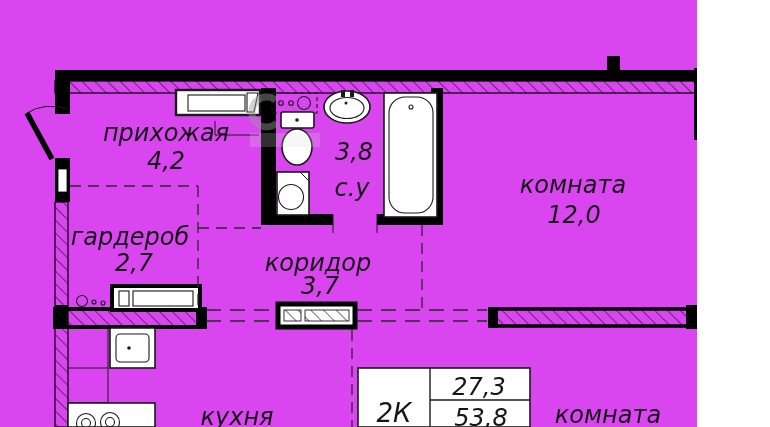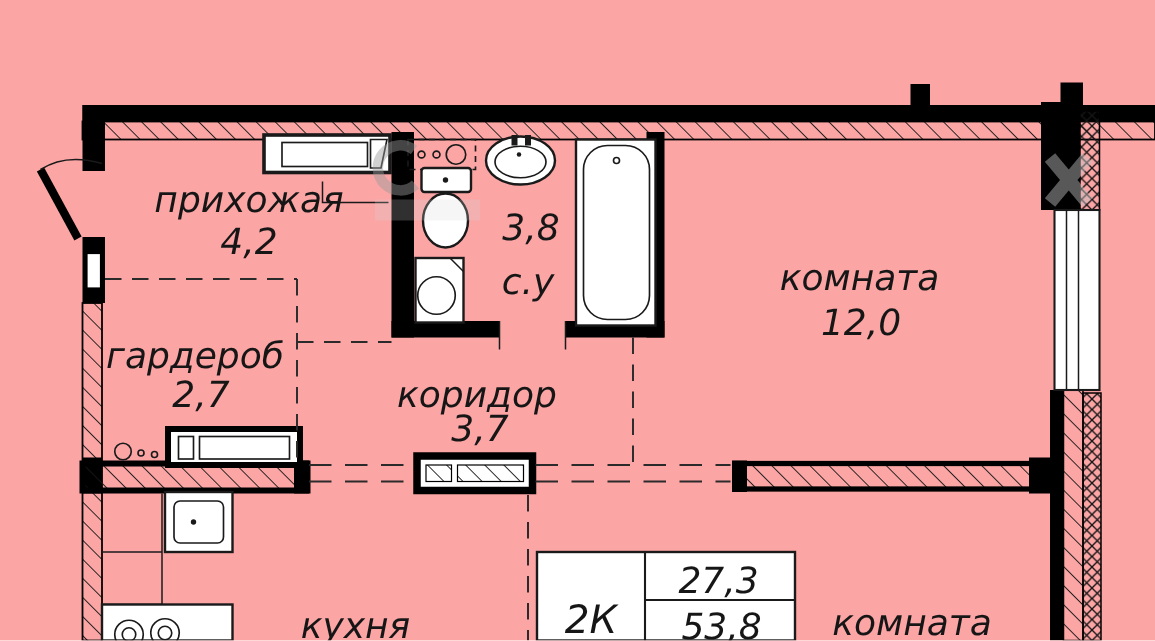--- a/index.html
+++ b/index.html
@@ -1,16 +1,16 @@
 <!DOCTYPE html>
 <html><head>
 <meta charset="utf-8">
 <style>
   html,body{margin:0;padding:0;background:#fff;}
-  .stage{position:relative;width:770px;height:427px;background:#fca5a5;overflow:hidden;
+  .stage{position:relative;width:697px;height:427px;background:#d946ef;overflow:hidden;
          font-family:"DejaVu Sans",sans-serif;}
   svg{display:block;}
   .t{font-family:"DejaVu Sans",sans-serif;font-style:italic;fill:#161616;text-anchor:middle;}
   .t24{font-size:24px;}
   .t26{font-size:26px;}
   .thin{fill:none;stroke:#1a1a1a;stroke-width:1.4;}
   .thin1{fill:none;stroke:#1a1a1a;stroke-width:1;}
   .fix{fill:#ffffff;stroke:#1a1a1a;stroke-width:1.6;}
   .fixl{fill:none;stroke:#1a1a1a;stroke-width:1.1;}
   .dash{fill:none;stroke:#2a2a2a;stroke-width:1.3;stroke-dasharray:11 7;}

